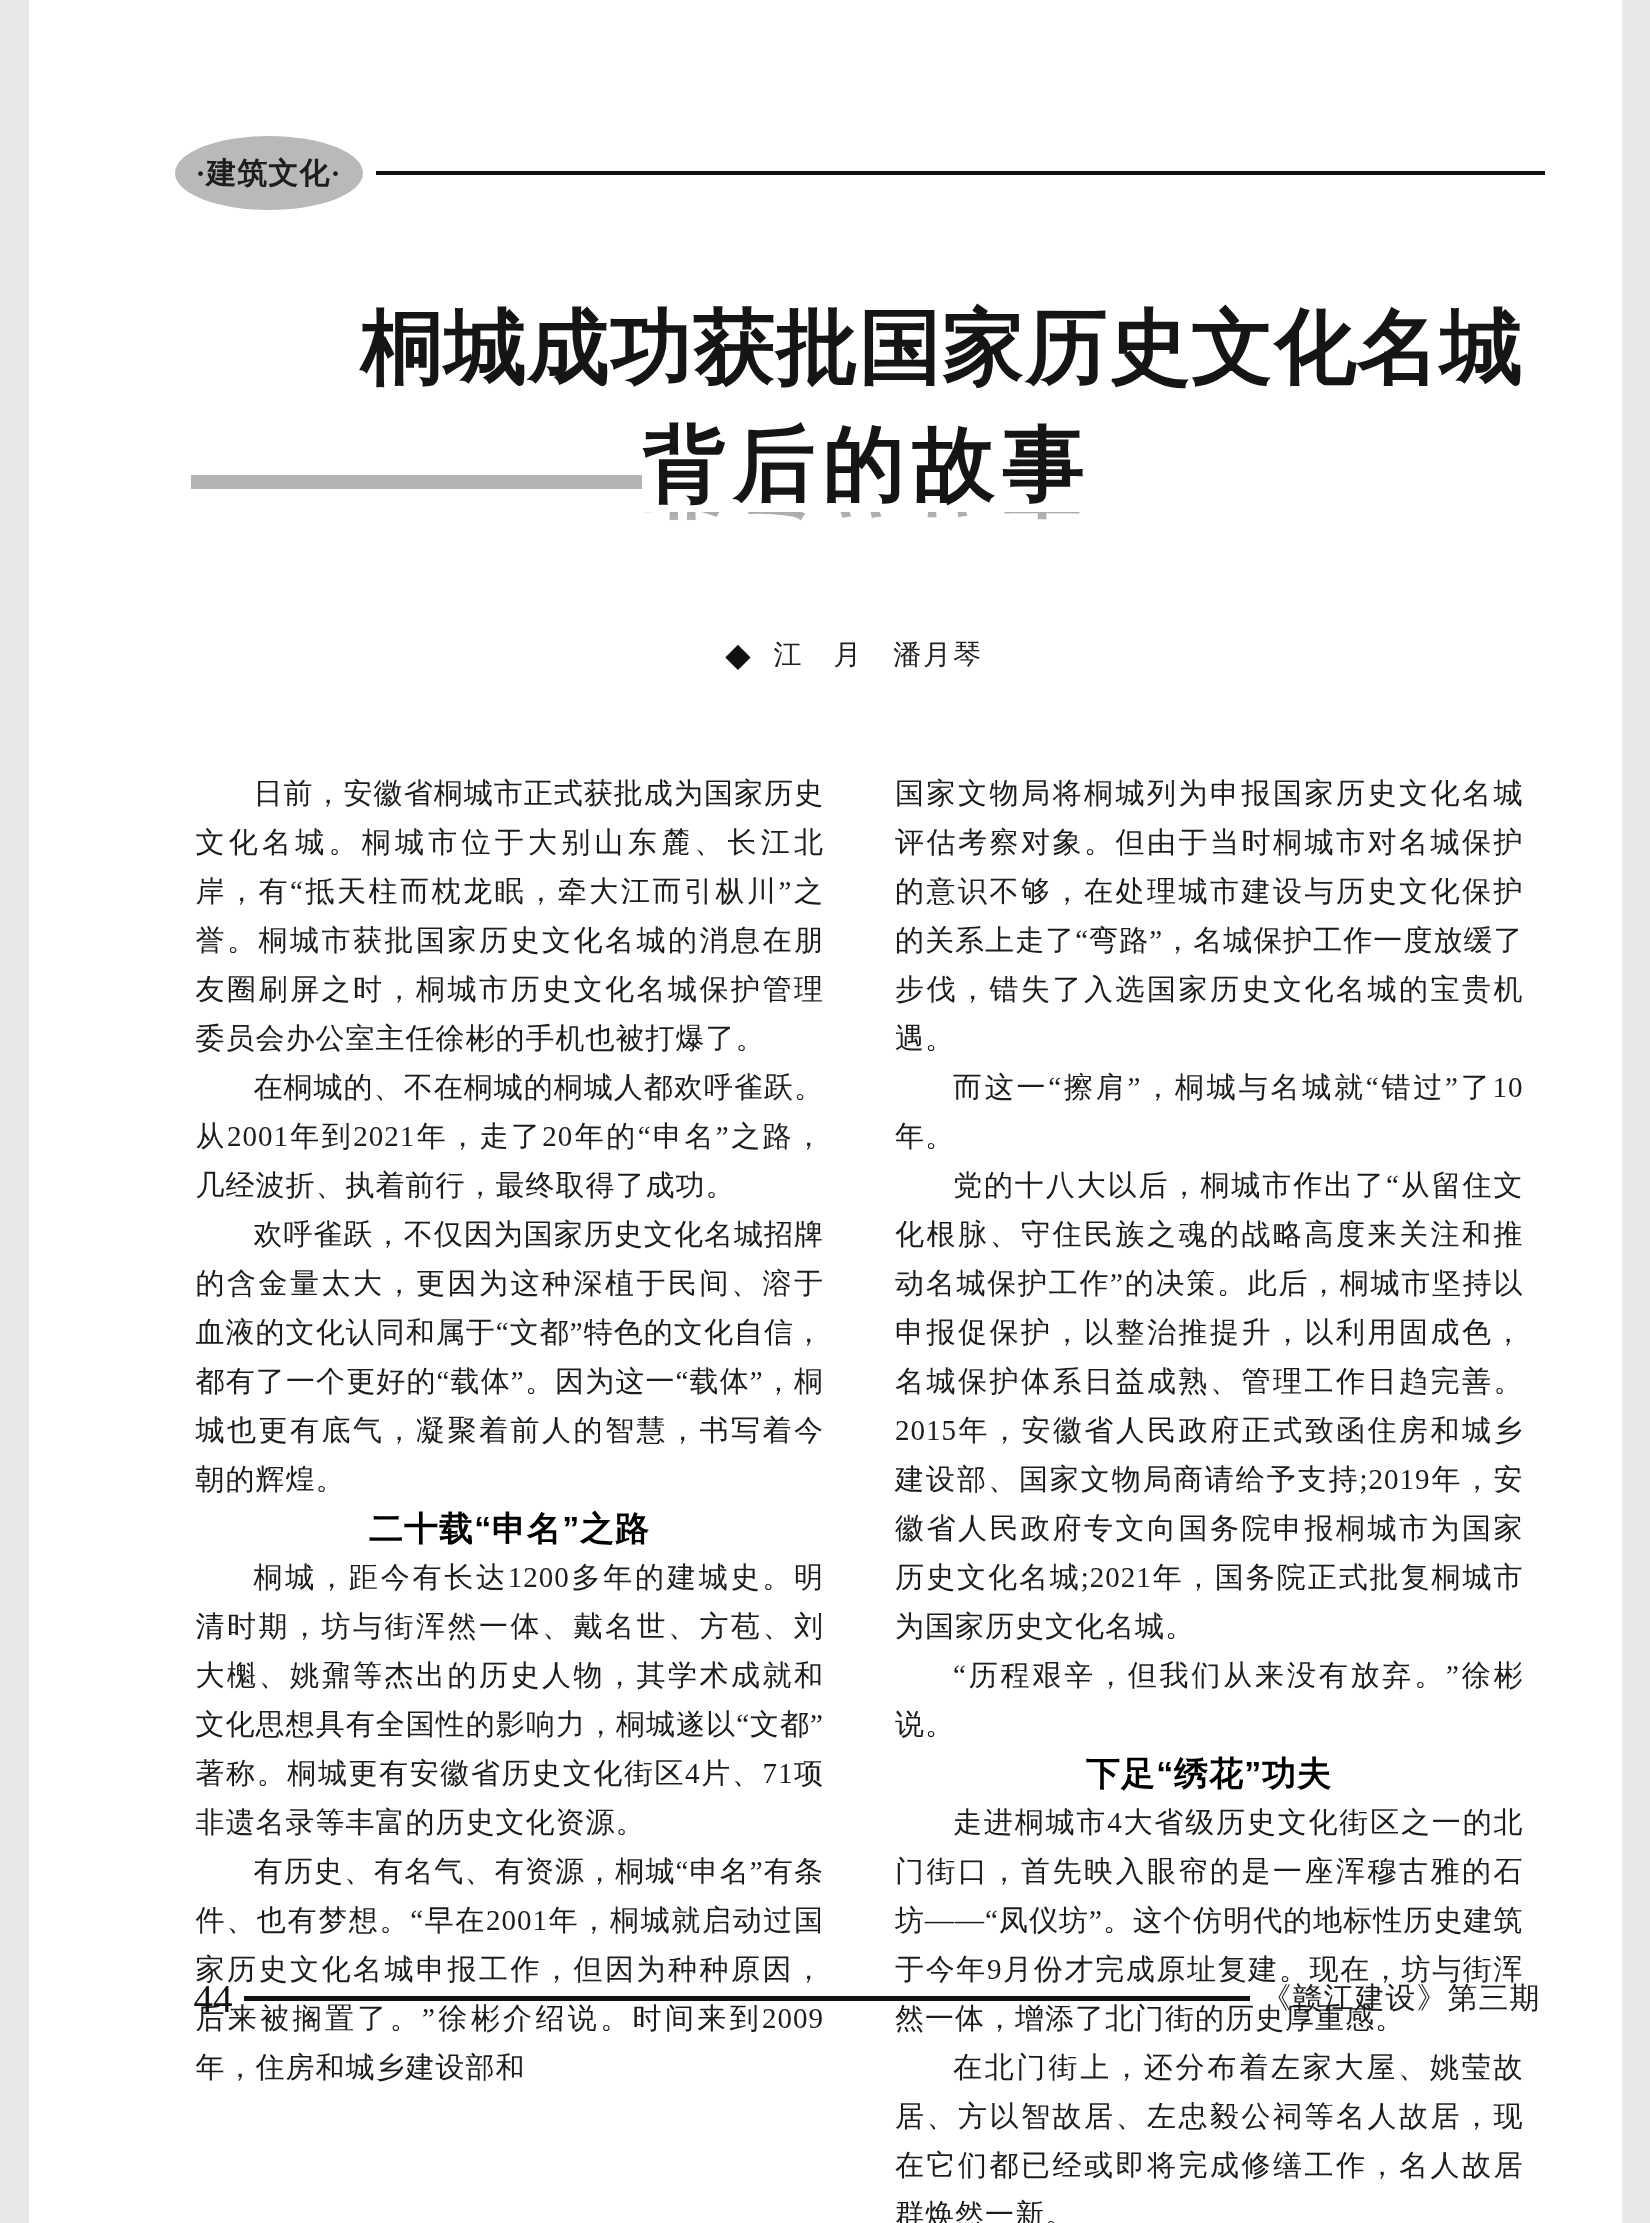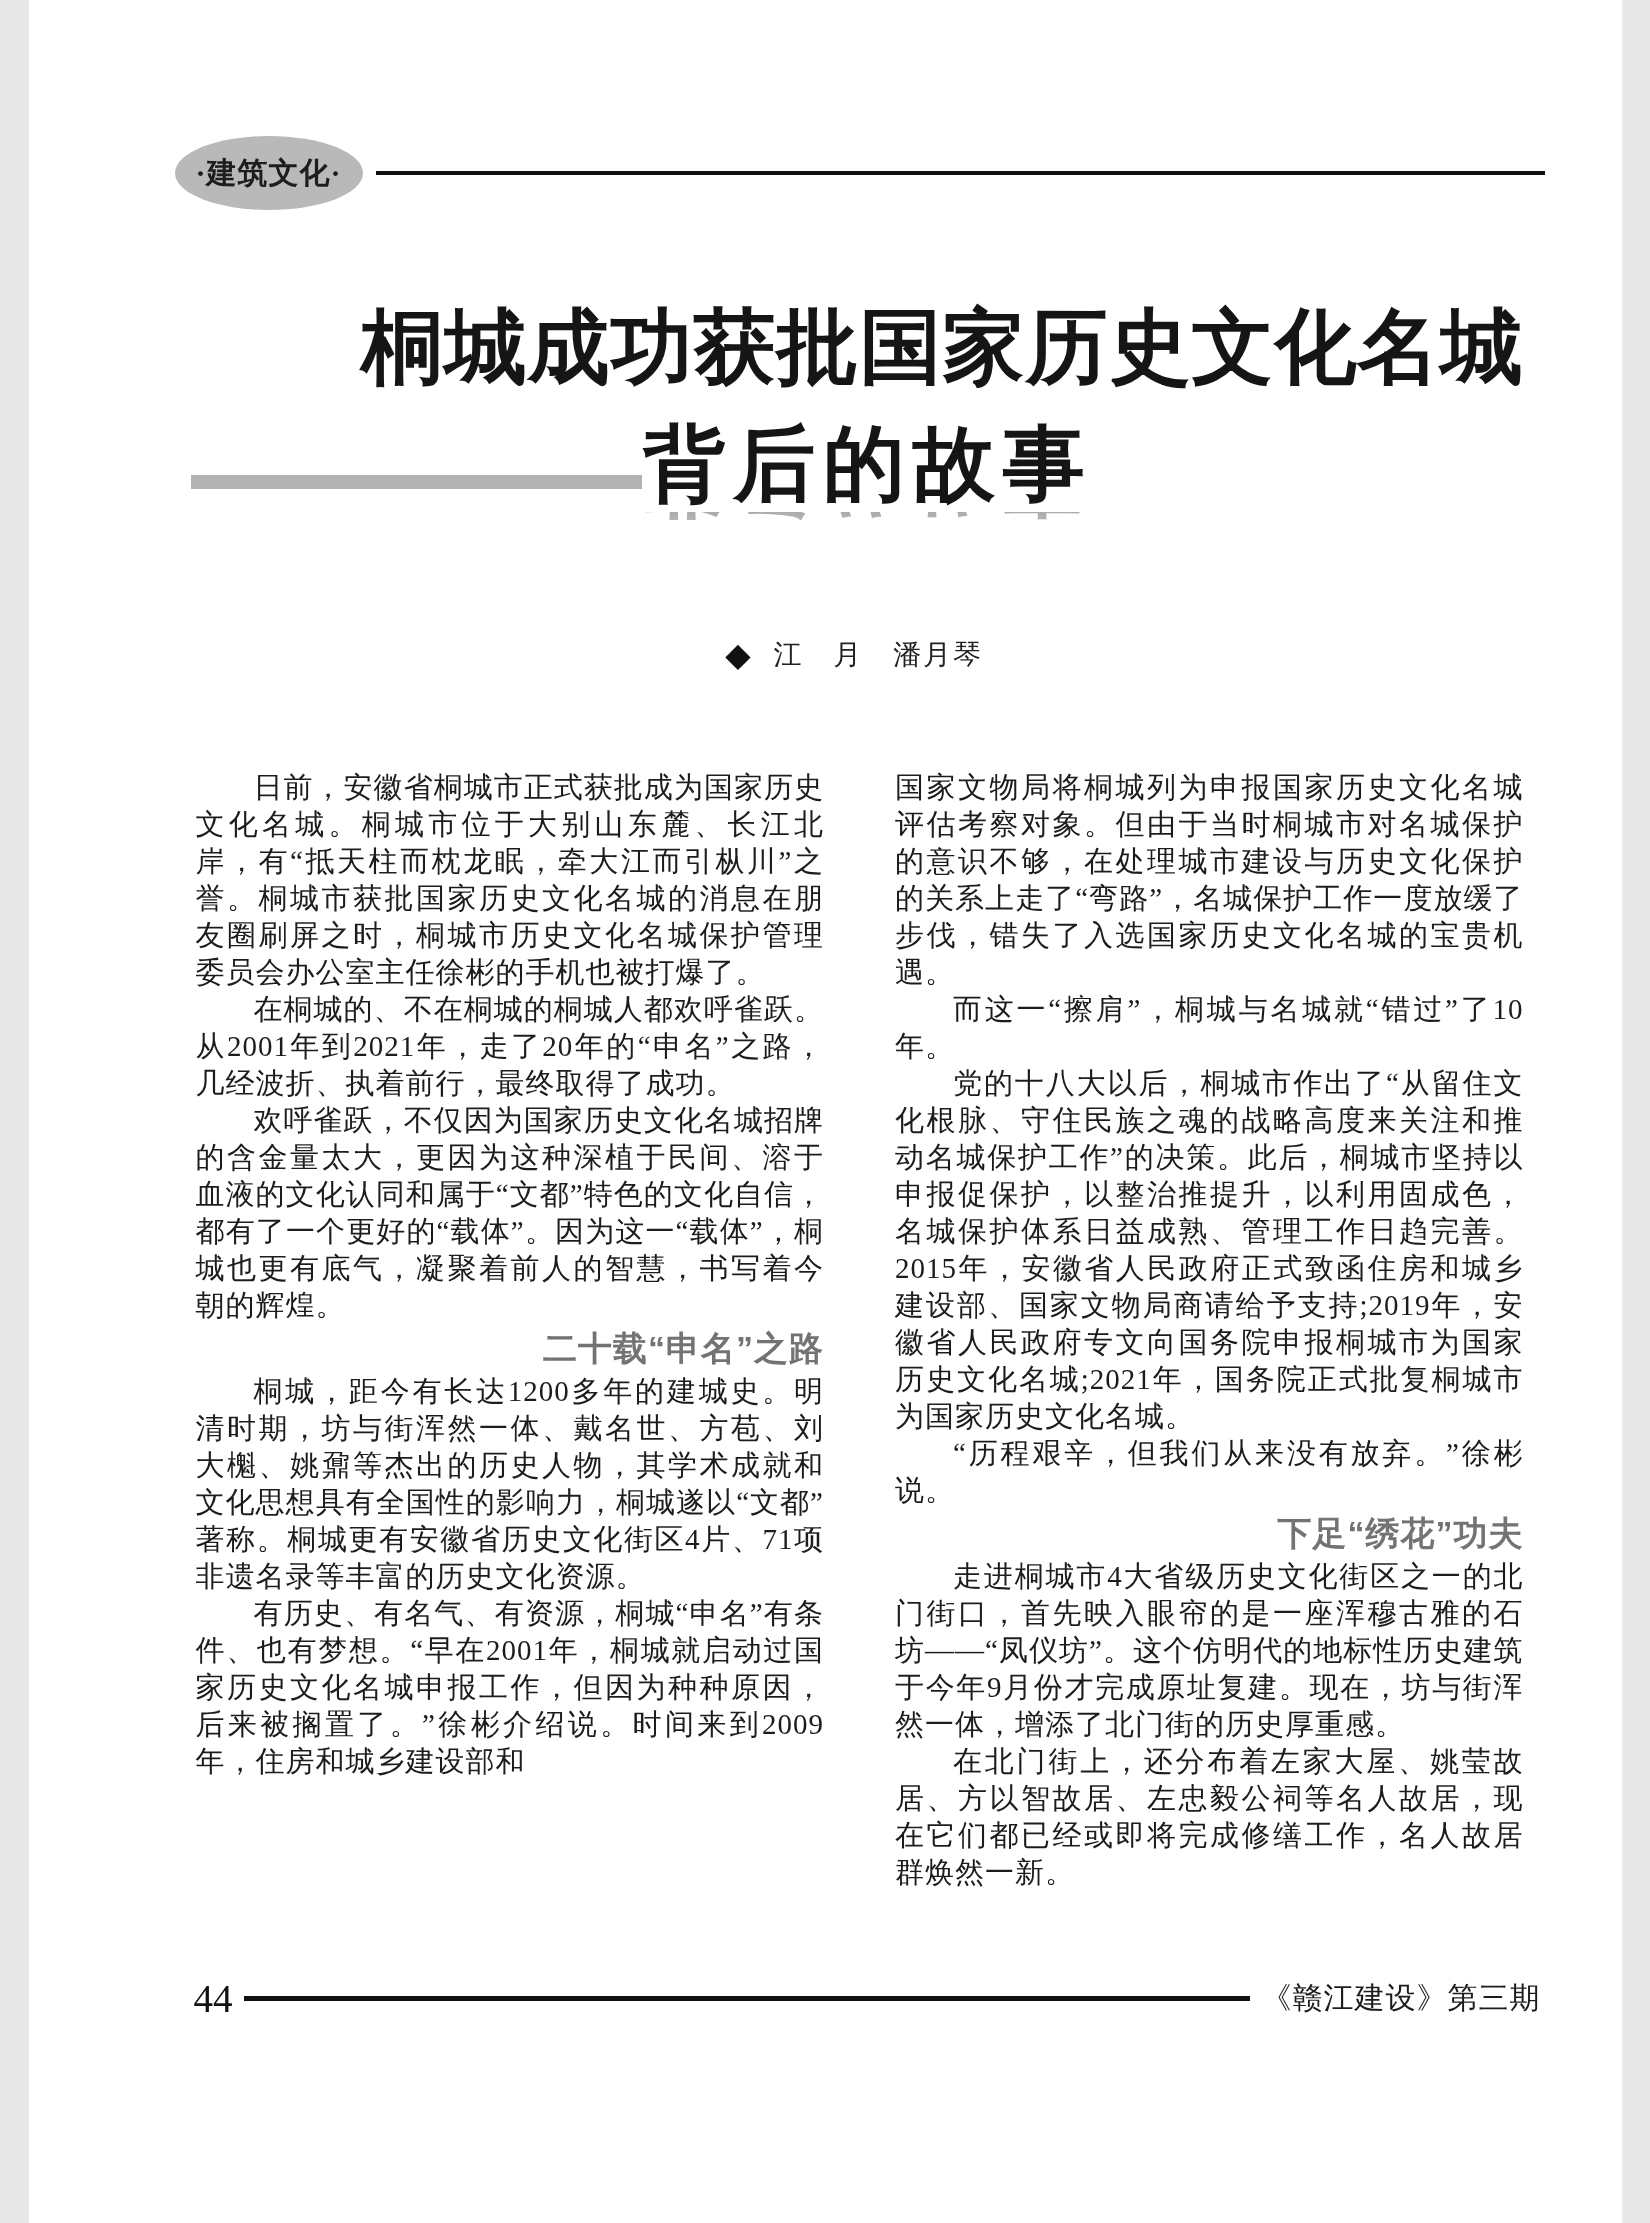--- a/index.html
+++ b/index.html
@@ -129,35 +129,35 @@
   .columns {
     position: absolute;
     left: 167px; top: 769px;
     width: 1328px;
     display: flex;
     gap: 71px;
   }
   .col { flex: 1 1 0; min-width: 0; }
   .para {
     font-size: 29px;
-    line-height: 37px;
+    line-height: 49px;
     letter-spacing: 1px;
     text-align: justify;
     text-indent: 2em;
     color: #1c1c1c;
   }
   .para.noindent { text-indent: 0; }
   .section-heading {
     font-family: "Liberation Sans", "DejaVu Sans", sans-serif;
     font-size: 34px;
     font-weight: bold;
     line-height: 49px;
-    text-align: right;
-    letter-spacing: 1px;
-    color: #737373;
+    text-align: center;
+    letter-spacing: 1px;
+    color: #000000;
   }
 
   
   .footer {
     position: absolute;
     left: 165px; top: 1978px;
     width: 1347px;
     display: flex;
     align-items: center;
     gap: 11.6px;

